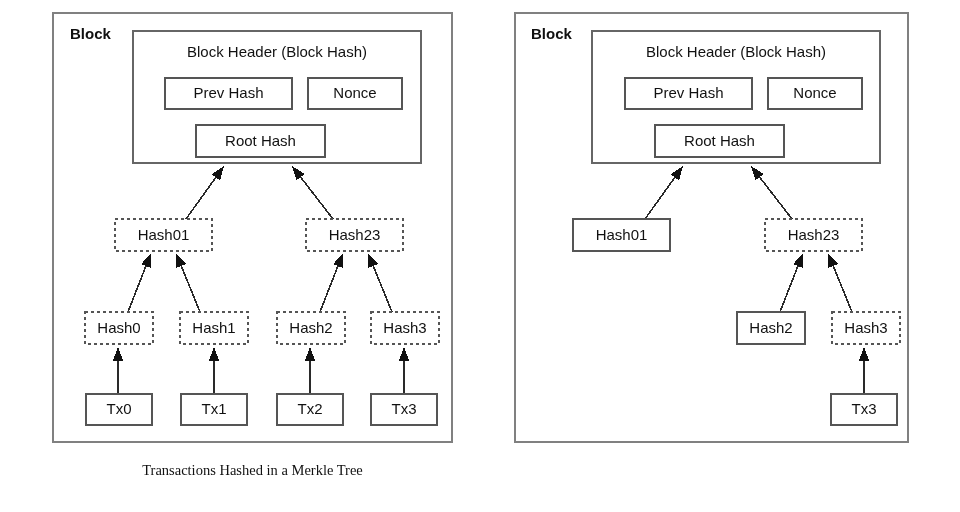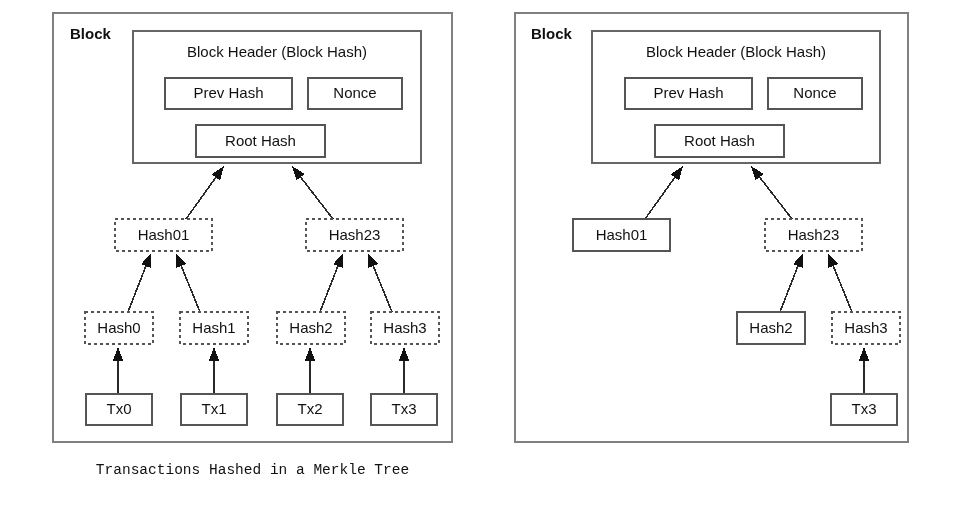--- a/index.html
+++ b/index.html
@@ -79,21 +79,21 @@
     stroke: #2a2a2a;
     stroke-width: 1.6;
     fill: none;
   }
   .edge-head {
     fill: #111111;
     stroke: none;
   }
   .caption-text {
     position: absolute;
-    font-family: Liberation Mono, monospace;
+    font-family: Liberation Serif, serif;
     font-size: 14.5px;
     color: #111111;
     text-align: center;
     white-space: nowrap;
   }
   #caption-left {
     left: 53px;
     top: 462px;
     width: 399px;
   }

